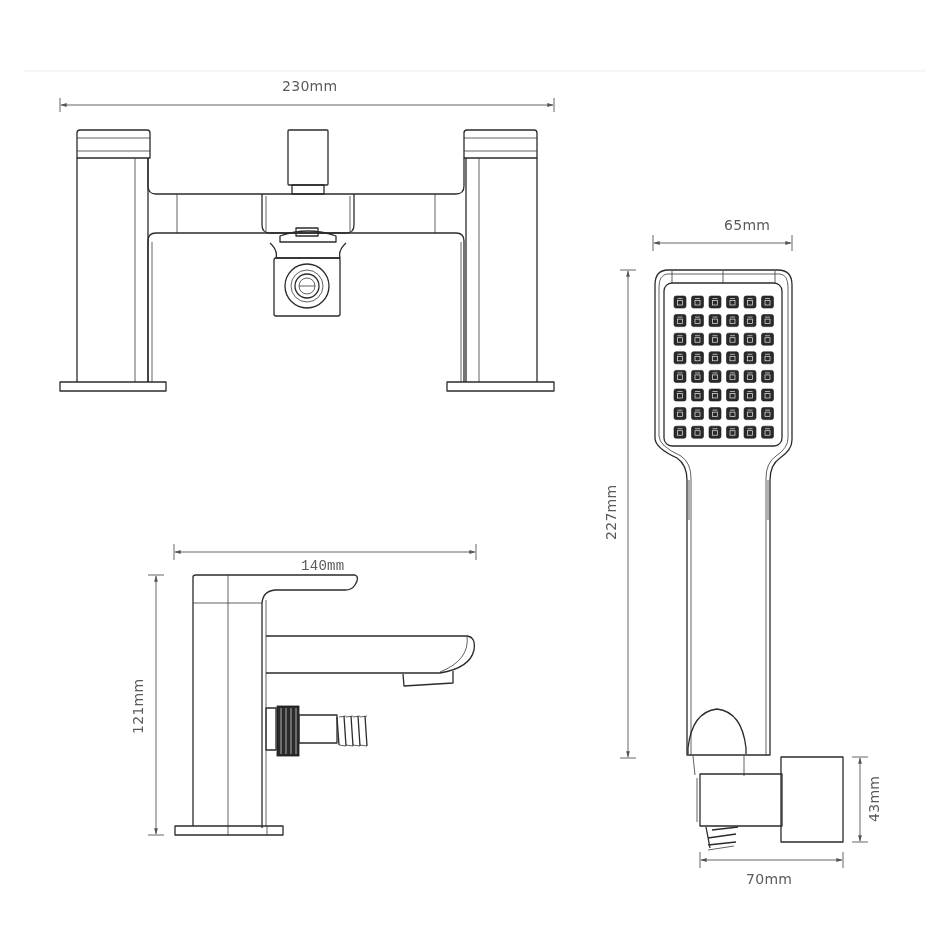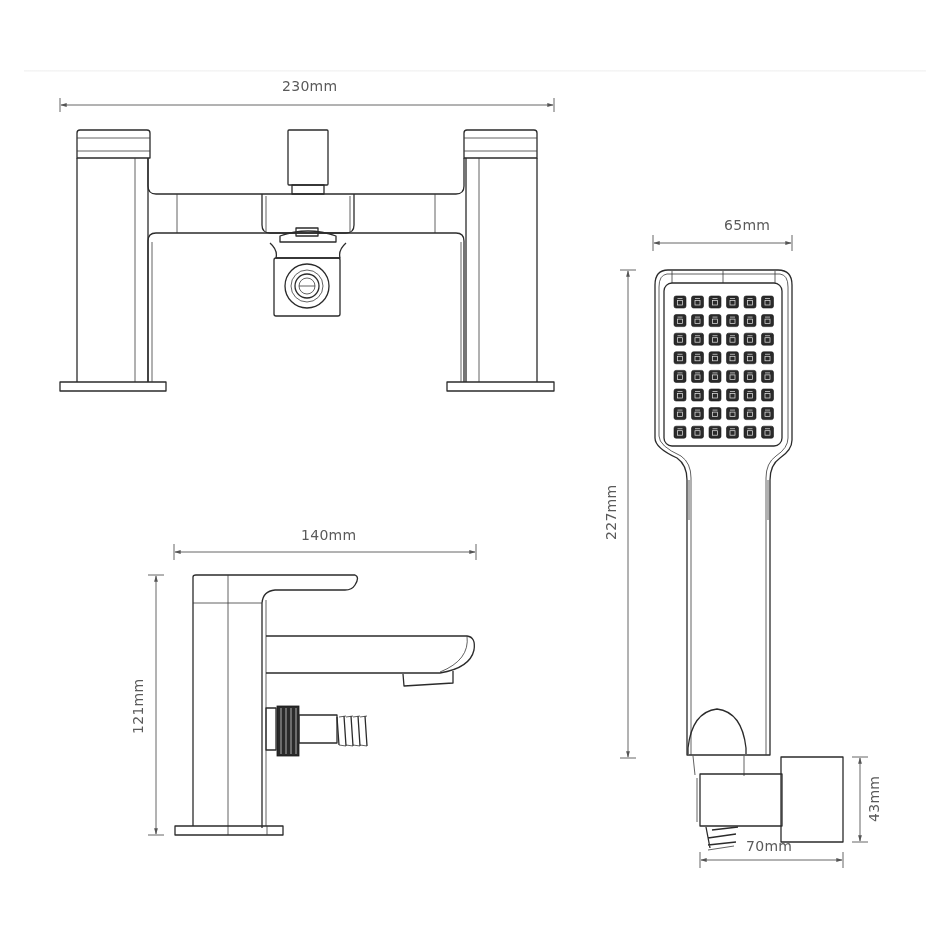--- a/index.html
+++ b/index.html
@@ -319,18 +319,18 @@
 
     <g>
       <line x1="852" y1="757" x2="868" y2="757" class="dim"></line>
       <line x1="852" y1="842" x2="868" y2="842" class="dim"></line>
       <line x1="860" y1="758" x2="860" y2="841" class="dim" marker-start="url(#arr)" marker-end="url(#arr)"></line>
     </g>
   </g>
 </svg>
 
 <div class="dim-label" style="left:282px; top:79px;">230mm</div>
-<div class="dim-label" style="left:301px; top:528px;">140mm</div>
+<div class="dim-label" style="left:301px; top:559px;font-family:Liberation Mono, monospace;">140mm</div>
 <div class="dim-label vert" style="left:131px; top:734px;">121mm</div>
 <div class="dim-label" style="left:724px; top:218px;">65mm</div>
 <div class="dim-label vert" style="left:604px; top:540px;">227mm</div>
-<div class="dim-label" style="left:746px; top:839px;">70mm</div>
+<div class="dim-label" style="left:746px; top:872px;">70mm</div>
 <div class="dim-label vert" style="left:867px; top:822px;">43mm</div>
 
 </body></html>

